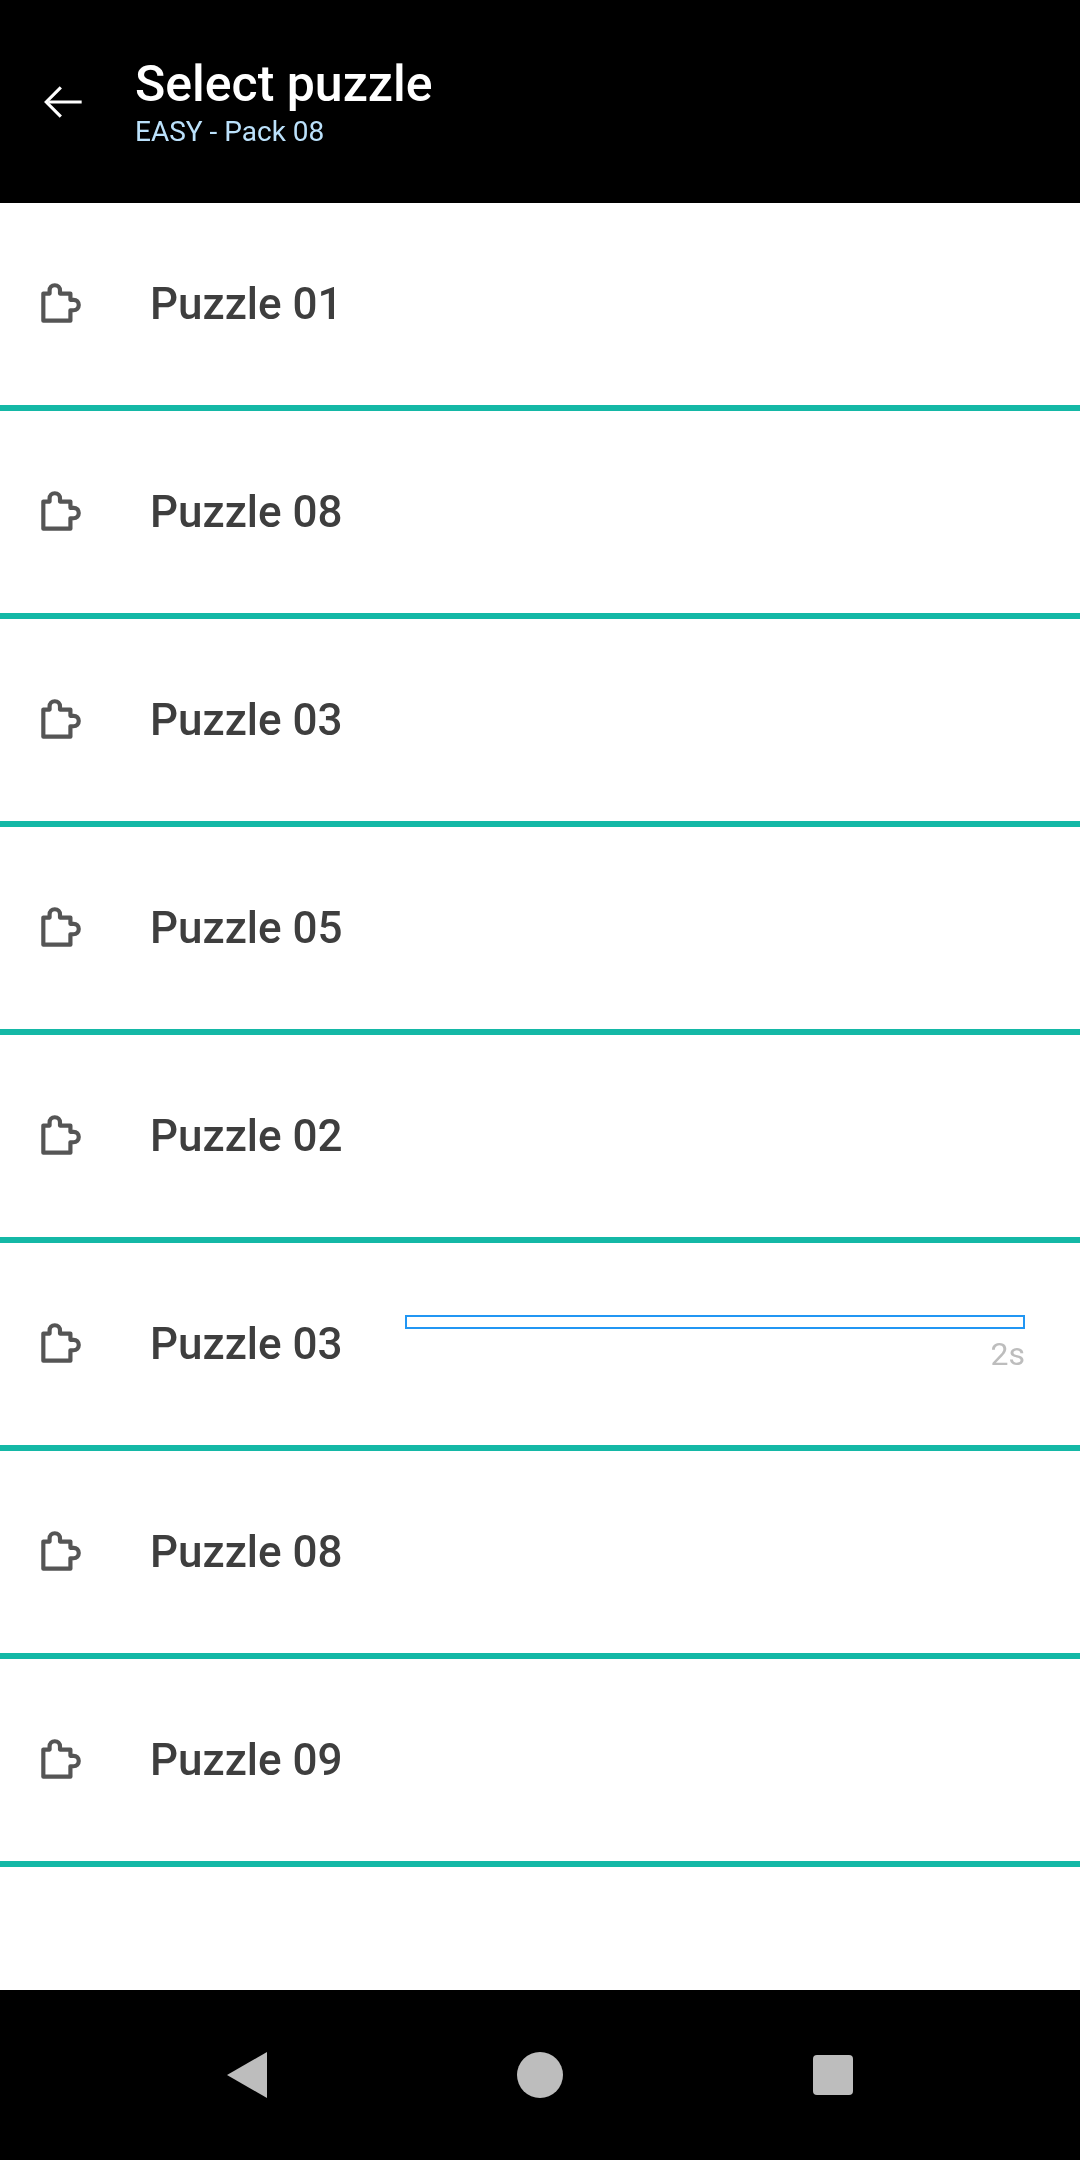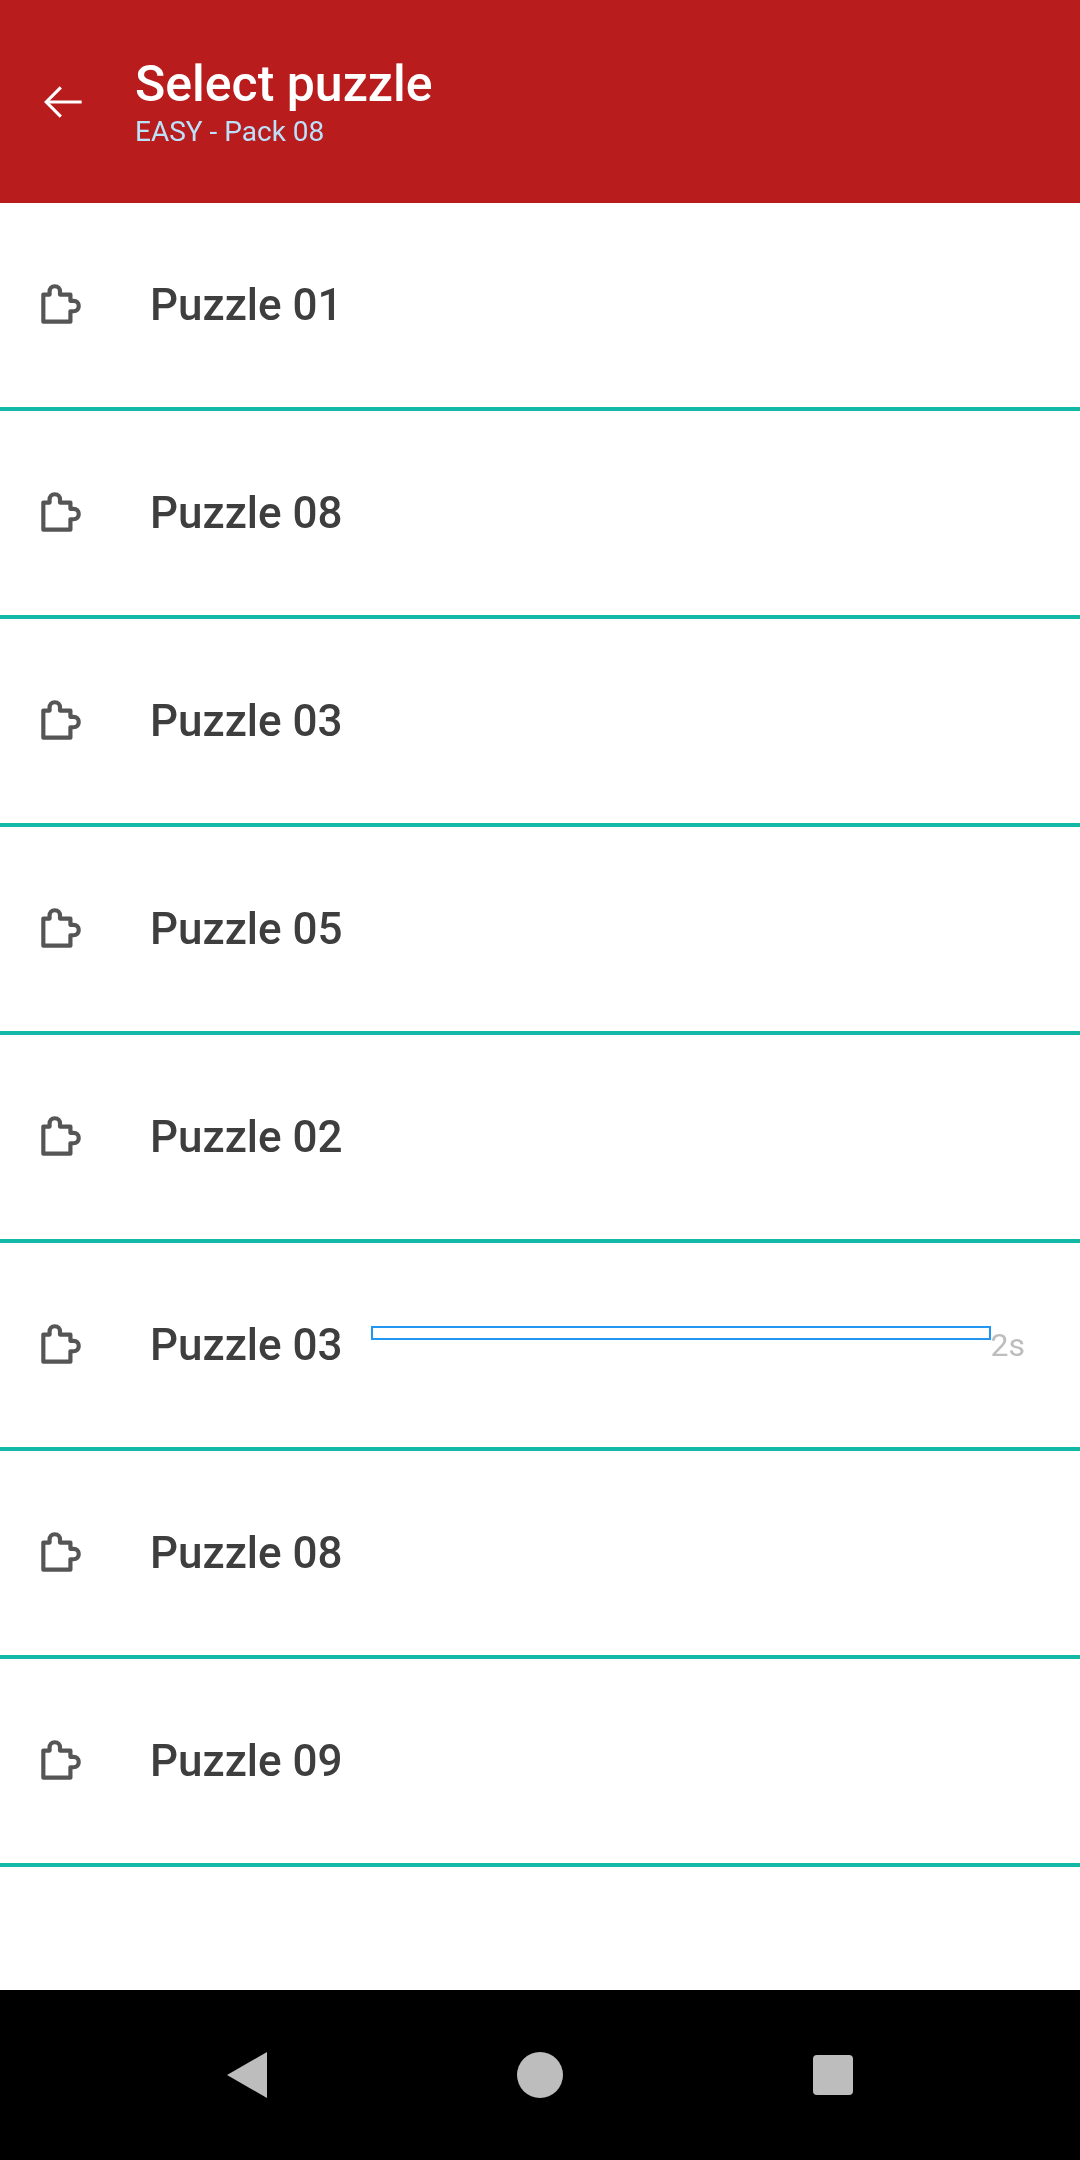--- a/index.html
+++ b/index.html
@@ -10,21 +10,21 @@
     body {
       width: 1080px;
       height: 2160px;
       background: #ffffff;
       font-family: Roboto, Arial, sans-serif;
       display: flex;
       flex-direction: column;
       overflow: hidden;
     }
     .header {
-      background: #b91c1c;
+      background: #000000;
       height: 203px;
       display: flex;
       align-items: center;
       padding-left: 30px;
     }
     .back-button {
       width: 70px;
       height: 70px;
       display: flex;
       align-items: center;
@@ -58,21 +58,21 @@
     .list {
       flex: 1;
       overflow-y: auto;
     }
     .list-item {
       height: 208px;
       display: flex;
       align-items: center;
       padding-left: 35px;
       padding-right: 55px;
-      border-bottom: 4px solid #14b8a6;
+      border-bottom: 6px solid #14b8a6;
       position: relative;
     }
     .puzzle-icon {
       width: 50px;
       height: 50px;
       margin-right: 65px;
       display: flex;
       align-items: center;
       justify-content: center;
     }
@@ -81,22 +81,22 @@
       height: 50px;
     }
     .puzzle-label {
       color: #3e3e3e;
       font-size: 44px;
       font-weight: 500;
       flex: 1;
     }
     .progress-wrap {
       display: flex;
-      flex-direction: row;
-      align-items: flex-start;
+      flex-direction: column;
+      align-items: flex-end;
       position: absolute;
       right: 55px;
       top: 50%;
       transform: translateY(-50%);
     }
     .progress-bar {
       width: 620px;
       height: 14px;
       border: 2px solid #2196f3;
       background: #ffffff;

